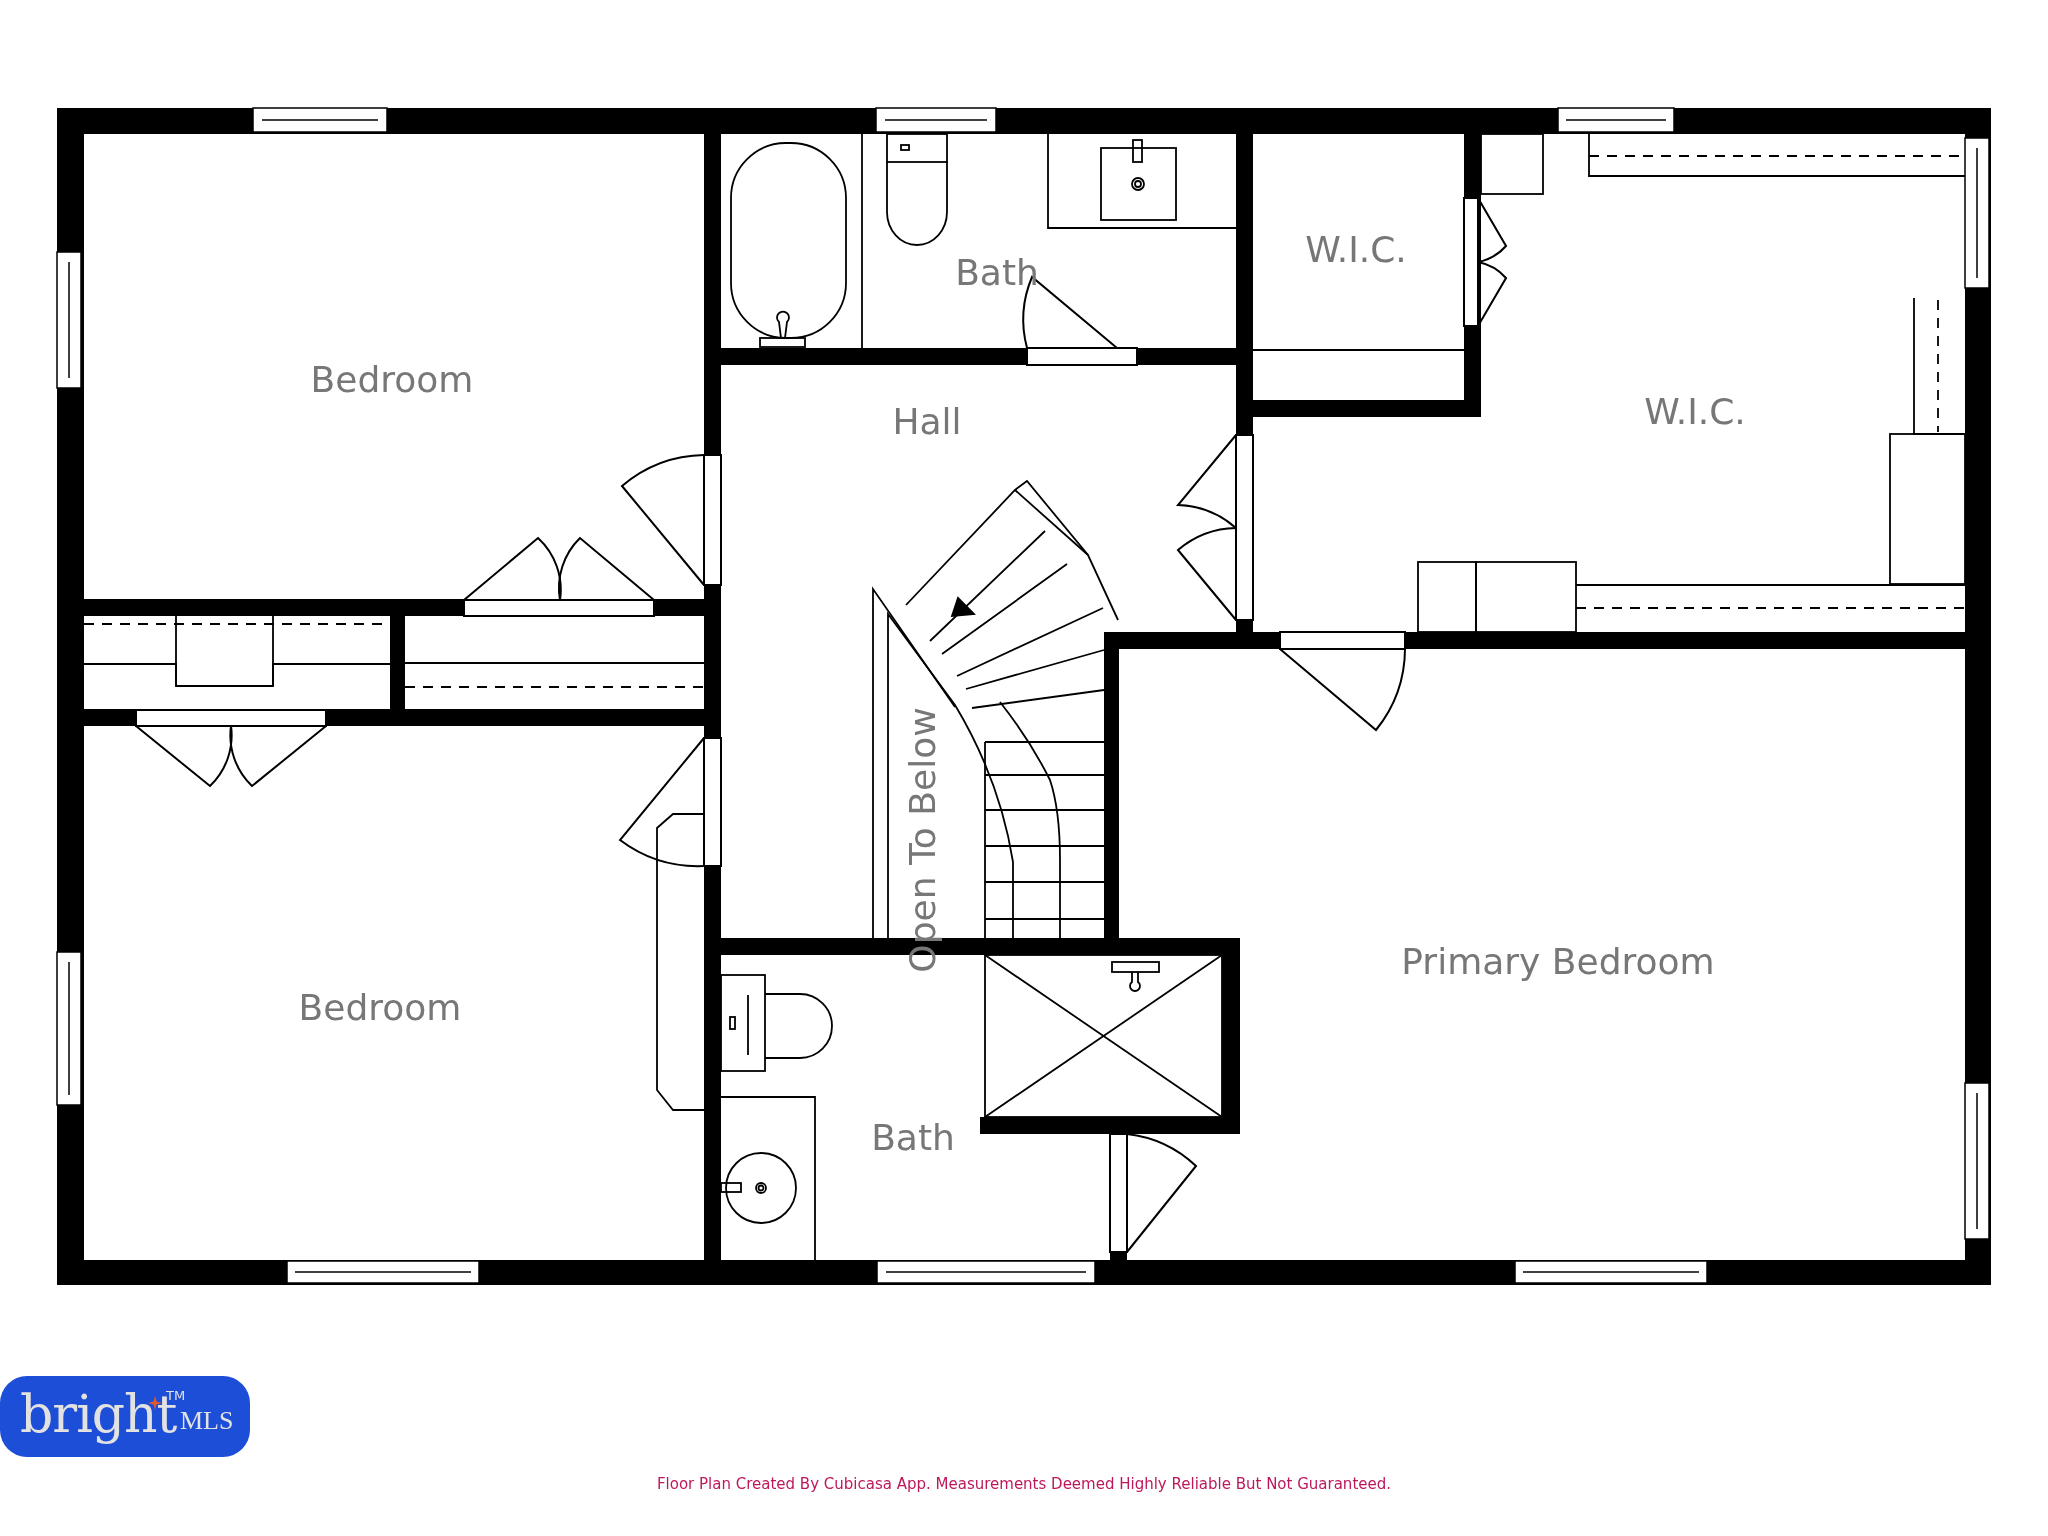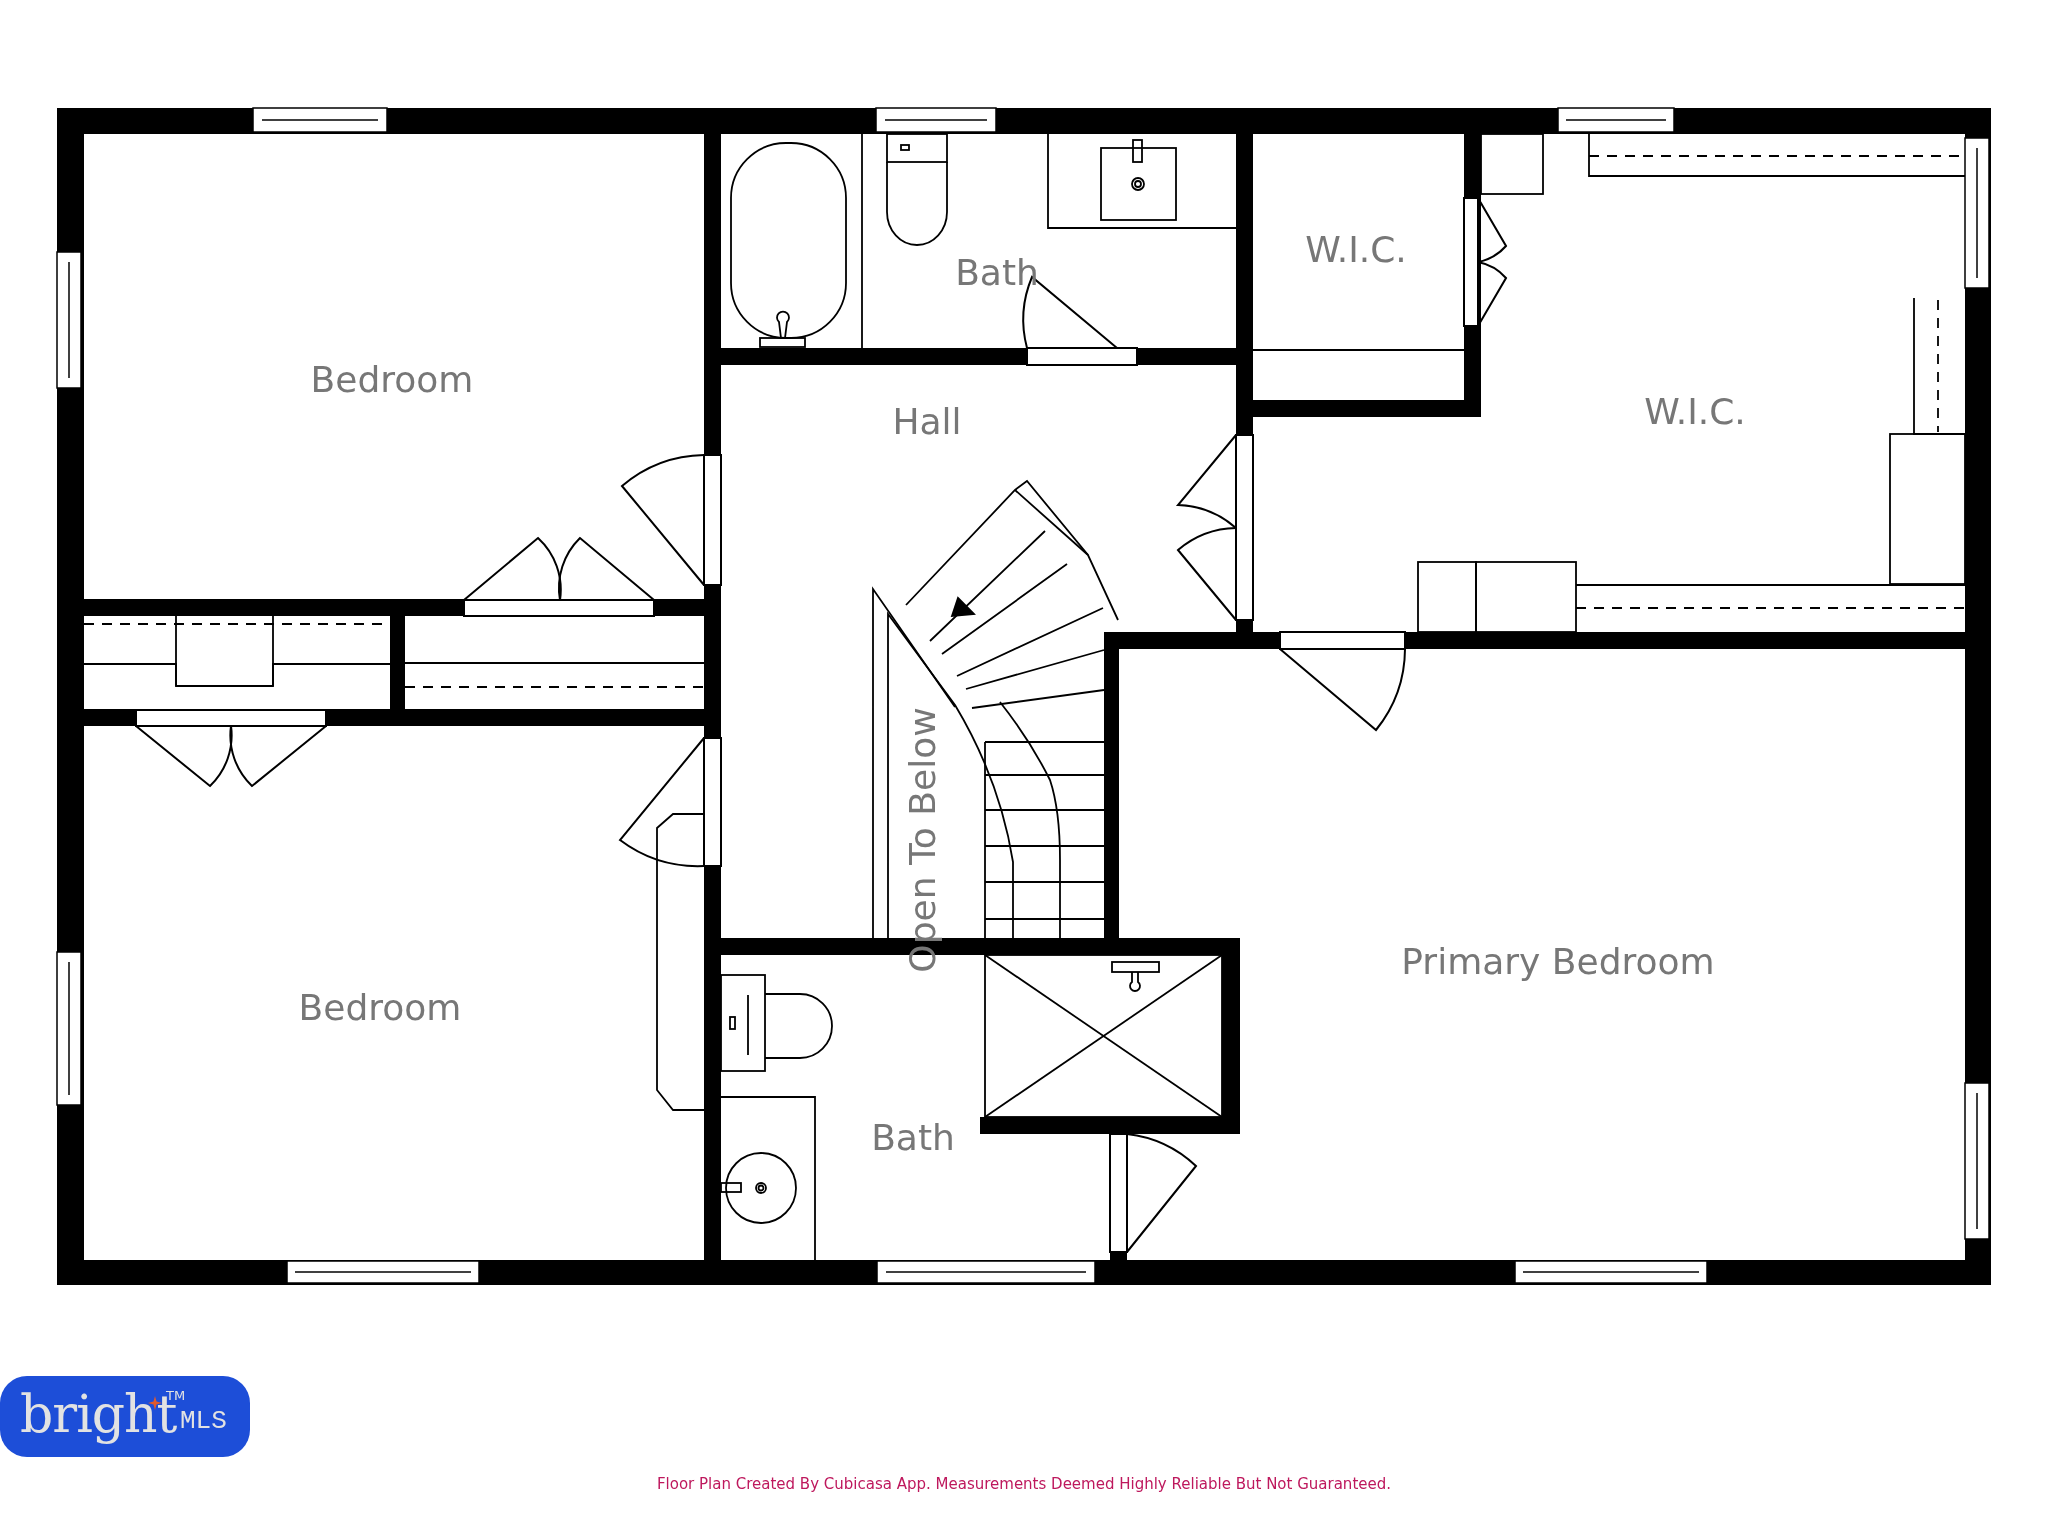--- a/index.html
+++ b/index.html
@@ -2,21 +2,21 @@
 <html><head>
 <meta charset="utf-8">
 <style>
   html, body { margin:0; padding:0; background:#ffffff; }
   body { width:2048px; height:1536px; position:relative; overflow:hidden; font-family:"DejaVu Sans", sans-serif; }
   #plan { position:absolute; left:0; top:0; width:2048px; height:1536px; }
   .room-label { font-family:"DejaVu Sans", sans-serif; fill:#777777; font-size:36px; }
   .footer-note { position:absolute; left:0; width:2048px; top:1475px; text-align:center; font-family:"DejaVu Sans", sans-serif; font-size:15px; color:#be185d; }
   .logo { position:absolute; left:0; top:1376px; width:250px; height:81px; background:#1d4ed8;border-radius:27px; }
   .logo-bright { position:absolute; left:20px; top:8px; font-family:"DejaVu Serif", serif; font-size:52px; color:#e2e2e2; letter-spacing:-1px; }
-  .logo-mls { position:absolute; left:180px; top:30px; font-family:Liberation Mono, monospace; font-size:26px; color:#e2e2e2; }
+  .logo-mls { position:absolute; left:180px; top:30px; font-family:Liberation Serif, serif; font-size:26px; color:#e2e2e2; }
   .logo-tm { position:absolute; left:166px; top:12px; font-family:"DejaVu Sans", sans-serif; font-size:13px; color:#e2e2e2; }
   .logo-star { position:absolute; left:148px; top:20px; width:14px; height:14px; }
 </style>
 </head>
 <body>
 
 <svg id="plan" viewBox="0 0 2048 1536" xmlns="http://www.w3.org/2000/svg">
   <g fill="#000">
 
     <rect x="57" y="108" width="1934" height="26"></rect>

